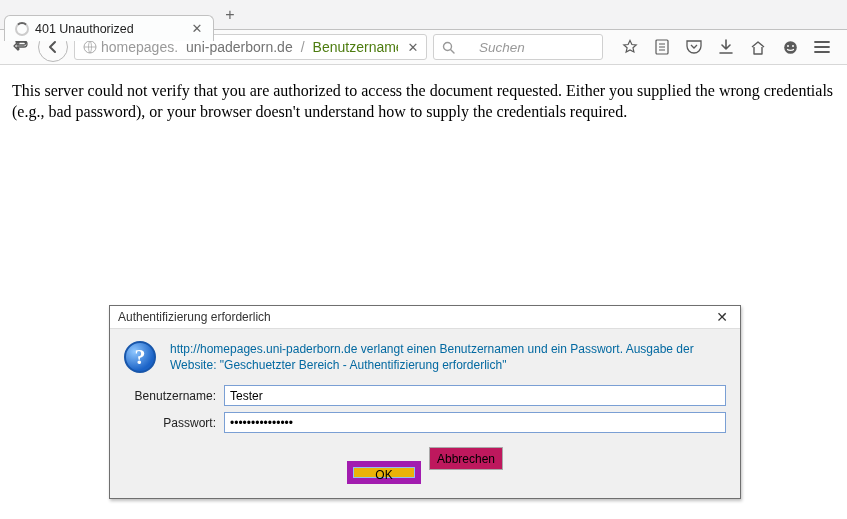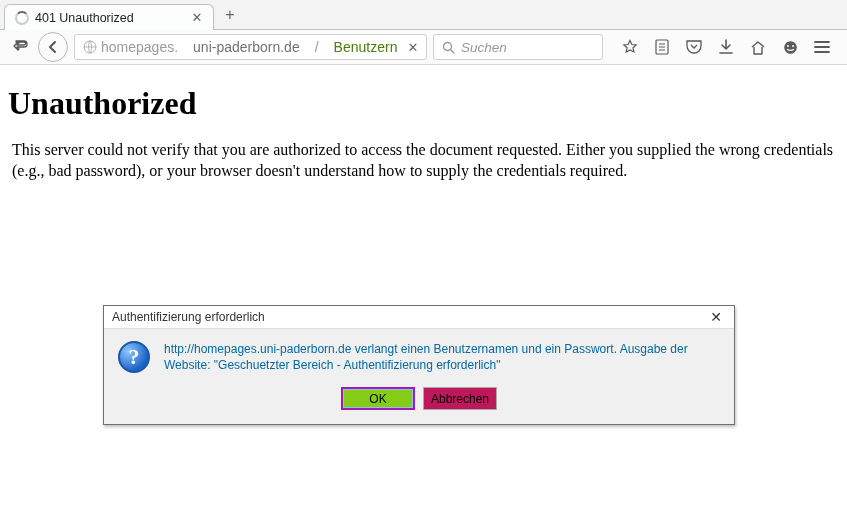--- a/index.html
+++ b/index.html
@@ -28,21 +28,21 @@
     align-items: center;
     height: 26px;
     background: #fcfdfd;
     border: 1px solid #c1c1c1;
     border-bottom: none;
     border-radius: 6px 6px 0 0;
     padding: 0 8px 0 10px;
     min-width: 210px;
     gap: 6px;
     position: relative;
-    top: 1px;
+    top: 12px;
   }
   .tab .spinner {
     width: 14px; height: 14px;
     border: 2px solid #ccc;
     border-top-color: #666;
     border-radius: 50%;
   }
   .tab .title {
     flex: 1;
     color: #222;
@@ -93,40 +93,40 @@
     border: 1px solid #d0d0d0;
     border-radius: 3px;
     display: flex;
     align-items: center;
     padding: 0 2px 0 8px;
     gap: 4px;
     font-size: 14px;
     min-width: 0;
   }
   .urlbar .globe { color: #9b9b9b; display:flex; }
-  .urlbar .addr { flex:1; display:flex; align-items:center; gap:15px; white-space:nowrap; overflow:hidden; }
+  .urlbar .addr { flex:1; display:flex; align-items:center; gap:8px; white-space:nowrap; overflow:hidden; }
   .addr .g { color: #9a9a9a; }
   .addr .b { color: #737373; }
   .addr .r { color: #4d7c0f; }
   .urlbar .stop {
     width: 22px; height: 22px;
     display:flex;align-items:center;justify-content:center;
     color:#666; font-size:13px;
     border-left: 0;
   }
   .searchbar {
     width: 170px;
     height: 26px;
     background: #fff;
     border: 1px solid #d0d0d0;
     border-radius: 3px;
     display: flex;
     align-items: center;
     padding: 0 8px;
-    gap: 6px;
+    gap: 24px;
     color: #999;
     font-size: 13.5px;
     font-style: italic;
   }
   .searchbar .mag { color:#999; display:flex; }
   .righticons { display:flex; align-items:center; gap:14px; padding:0 8px 0 12px; color:#5a5a5a; }
   .righticons .ic { width:18px; height:18px; display:flex; align-items:center; justify-content:center; }
   
   .page {
     padding: 12px 8px;
@@ -136,21 +136,21 @@
   }
   .page h1 {
     margin: 8px 0 18px 0;
     font-size: 32px;
     font-weight: bold;
   }
   .page p { margin: 4px; max-width: 830px; line-height: 1.3; }
   
   .dialog {
     position: absolute;
-    left: 103px;
+    left: 109px;
     top: 305px;
     width: 632px;
     background: #fff;
     border: 1px solid #6f6f6f;
     box-shadow: 1px 2px 3px rgba(0,0,0,0.25);
     font-family: "Segoe UI", Tahoma, sans-serif;
     font-size: 12px;
   }
   .dlg-title {
     height: 22px;
@@ -211,23 +211,24 @@
   .dlg-buttons button {
     min-width: 74px;
     height: 23px;
     background: #be185d;
     border: 1px solid #a9a9a9;
     font-family: inherit;
     font-size: 12px;
     cursor: pointer;
   }
   .dlg-buttons button.primary {
-    border: 2px solid #a21caf;
+    border: 6px solid #a21caf;
     box-shadow: inset 0 0 0 1px #8fc0f5;
-    background: #84cc16;
+    background: #eab308;
+    margin-top: 14px;
   }
 </style>
 </head>
 <body>
 
 <div class="tabstrip">
   <div class="tab">
     <div class="spinner"></div>
     <div class="title">401 Unauthorized</div>
     <div class="close">✕</div>
@@ -312,32 +313,41 @@
     </span>
     <span class="ic">
       <svg width="16" height="14" viewBox="0 0 16 14">
           <path d="M1 2h14M1 7h14M1 12h14" stroke="#5a5a5a" stroke-width="1.8" stroke-linecap="round"></path>
         </svg>
     </span>
   </div>
 </div>
 
 <div class="page">
-  <h1>Unauthorized</h1>
   <p>This server could not verify that you are authorized to access the document requested. Either you supplied the wrong credentials (e.g., bad password), or your browser doesn't understand how to supply the credentials required.</p>
 </div>
 
 <div class="dialog">
   <div class="dlg-title">
     <span class="t">Authentifizierung erforderlich</span>
     <span class="x">✕</span>
   </div>
   <div class="dlg-body">
     <div class="dlg-msg">
       <div class="qicon">?</div>
       <div class="txt">http://homepages.uni-paderborn.de verlangt einen Benutzernamen und ein Passwort. Ausgabe der Website: "Geschuetzter Bereich - Authentifizierung erforderlich"</div>
     </div>
+    <div class="dlg-form">
+      <div class="frow">
+        <label>Benutzername:</label>
+        <input type="text" value="Tester" style="">
+      </div>
+      <div class="frow">
+        <label>Passwort:</label>
+        <input type="text" value="•••••••••••••••" style="">
+      </div>
+    </div>
     <div class="dlg-buttons">
       <button class="primary">OK</button>
       <button>Abbrechen</button>
     </div>
   </div>
 </div>
 
 </body></html>

